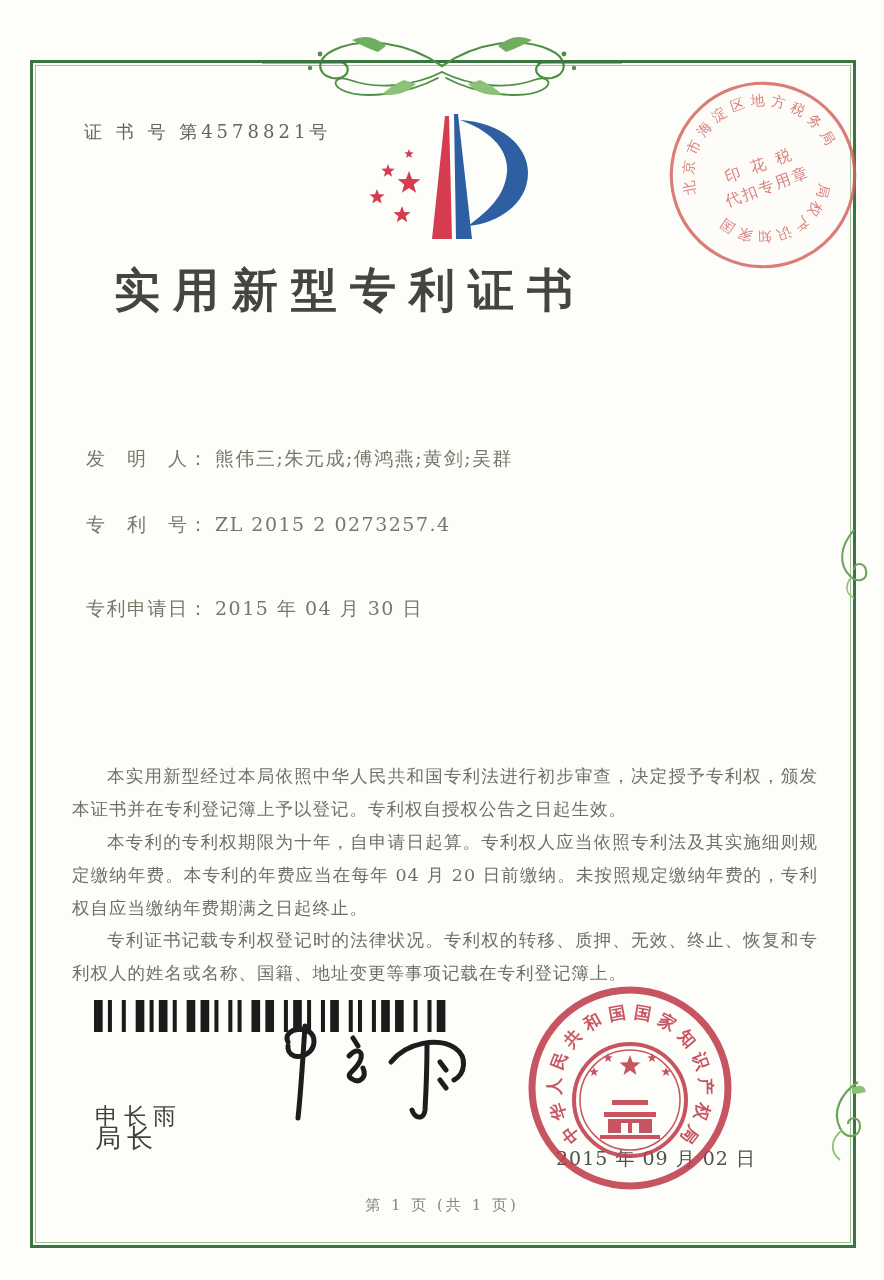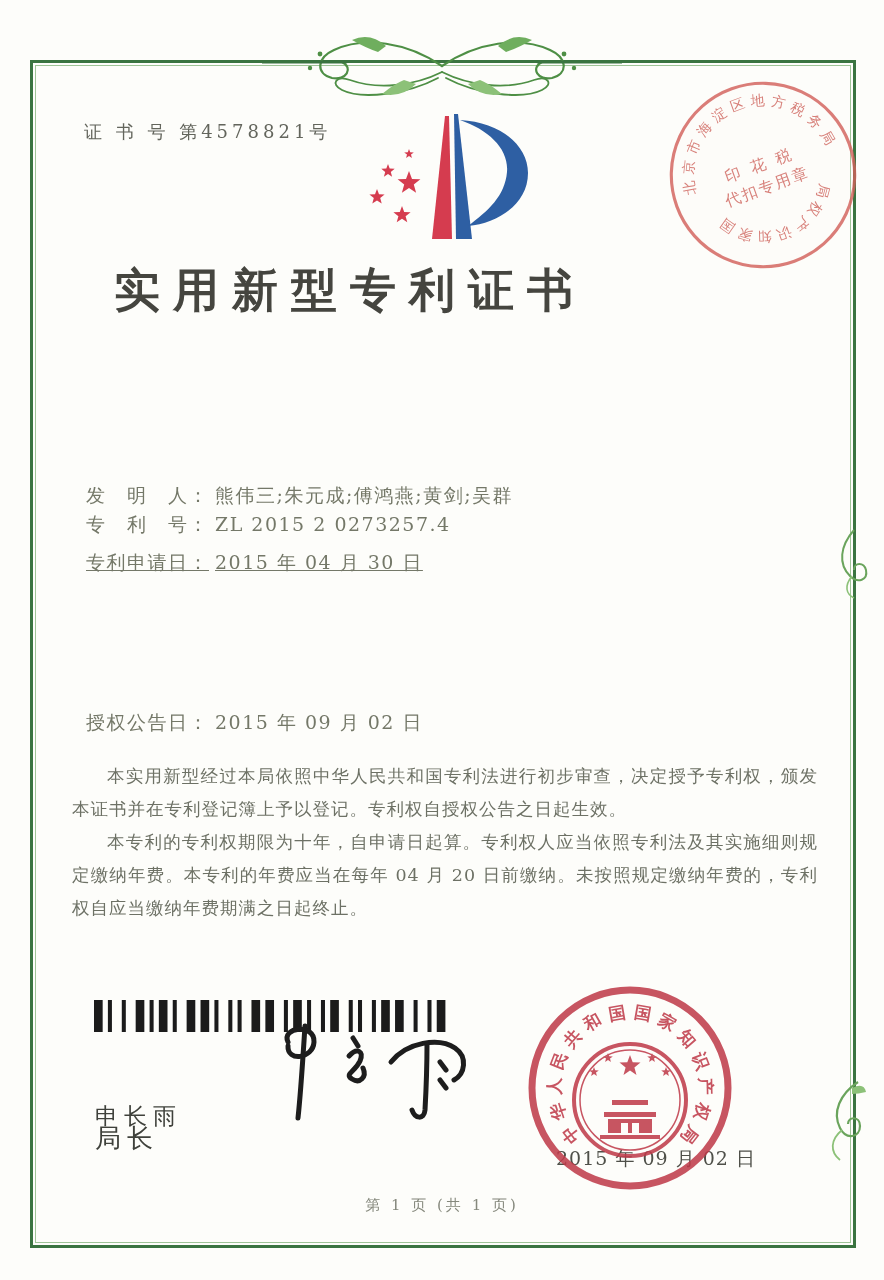--- a/index.html
+++ b/index.html
@@ -106,36 +106,34 @@
           <text x="95" y="160" text-anchor="middle" transform="rotate(-36.66666666666667 95 95) rotate(180 95 155)">权</text>
           <text x="95" y="160" text-anchor="middle" transform="rotate(-55 95 95) rotate(180 95 155)">局</text>
         </g>
       <text x="95" y="90" text-anchor="middle" style="font-size:15px;letter-spacing:3px;">印 花 税</text>
       <text x="95" y="112" text-anchor="middle" style="font-size:15px;letter-spacing:2px;">代扣专用章</text>
     </g>
   </svg>
 
   <h1 class="title">实用新型专利证书</h1>
 
-  <div class="row" style="top:446px;margin-top:37px;">
+  <div class="row" style="top:446px;">
     <span class="lbl">发　明　人：</span><span class="val">熊伟三;朱元成;傅鸿燕;黄剑;吴群</span>
   </div>
   <div class="row" style="top:512px;">
     <span class="lbl">专　利　号：</span><span class="val">ZL 2015 2 0273257.4</span>
   </div>
-  <div class="row" style="top:550px;text-decoration:underline;">
+  <div class="row" style="top:596px;">
     <span class="lbl">专利申请日：</span><span class="val">2015 年 04 月 30 日</span>
-  </div>
-  <div class="row" style="top:710px;">
-    <span class="lbl">授权公告日：</span><span class="val">2015 年 09 月 02 日</span>
   </div>
 
   <div class="paras">
     <p>本实用新型经过本局依照中华人民共和国专利法进行初步审查，决定授予专利权，颁发本证书并在专利登记簿上予以登记。专利权自授权公告之日起生效。</p>
     <p>本专利的专利权期限为十年，自申请日起算。专利权人应当依照专利法及其实施细则规定缴纳年费。本专利的年费应当在每年 04 月 20 日前缴纳。未按照规定缴纳年费的，专利权自应当缴纳年费期满之日起终止。</p>
+    <p>专利证书记载专利权登记时的法律状况。专利权的转移、质押、无效、终止、恢复和专利权人的姓名或名称、国籍、地址变更等事项记载在专利登记簿上。</p>
   </div>
 
   <svg class="barcode" width="352" height="32" viewBox="0 0 352 32">
     <g id="barcodeBars" fill="#1b1b1b">
         <rect x="0.00" y="0" width="8.66" height="32"></rect>
         <rect x="13.89" y="0" width="4.03" height="32"></rect>
         <rect x="27.79" y="0" width="4.03" height="32"></rect>
         <rect x="41.68" y="0" width="8.66" height="32"></rect>
         <rect x="55.58" y="0" width="4.03" height="32"></rect>
         <rect x="64.84" y="0" width="8.66" height="32"></rect>

